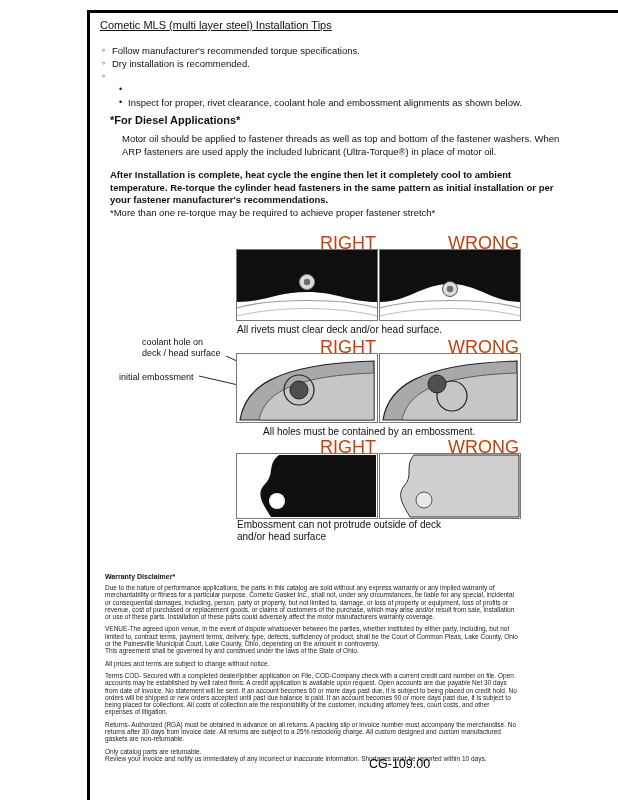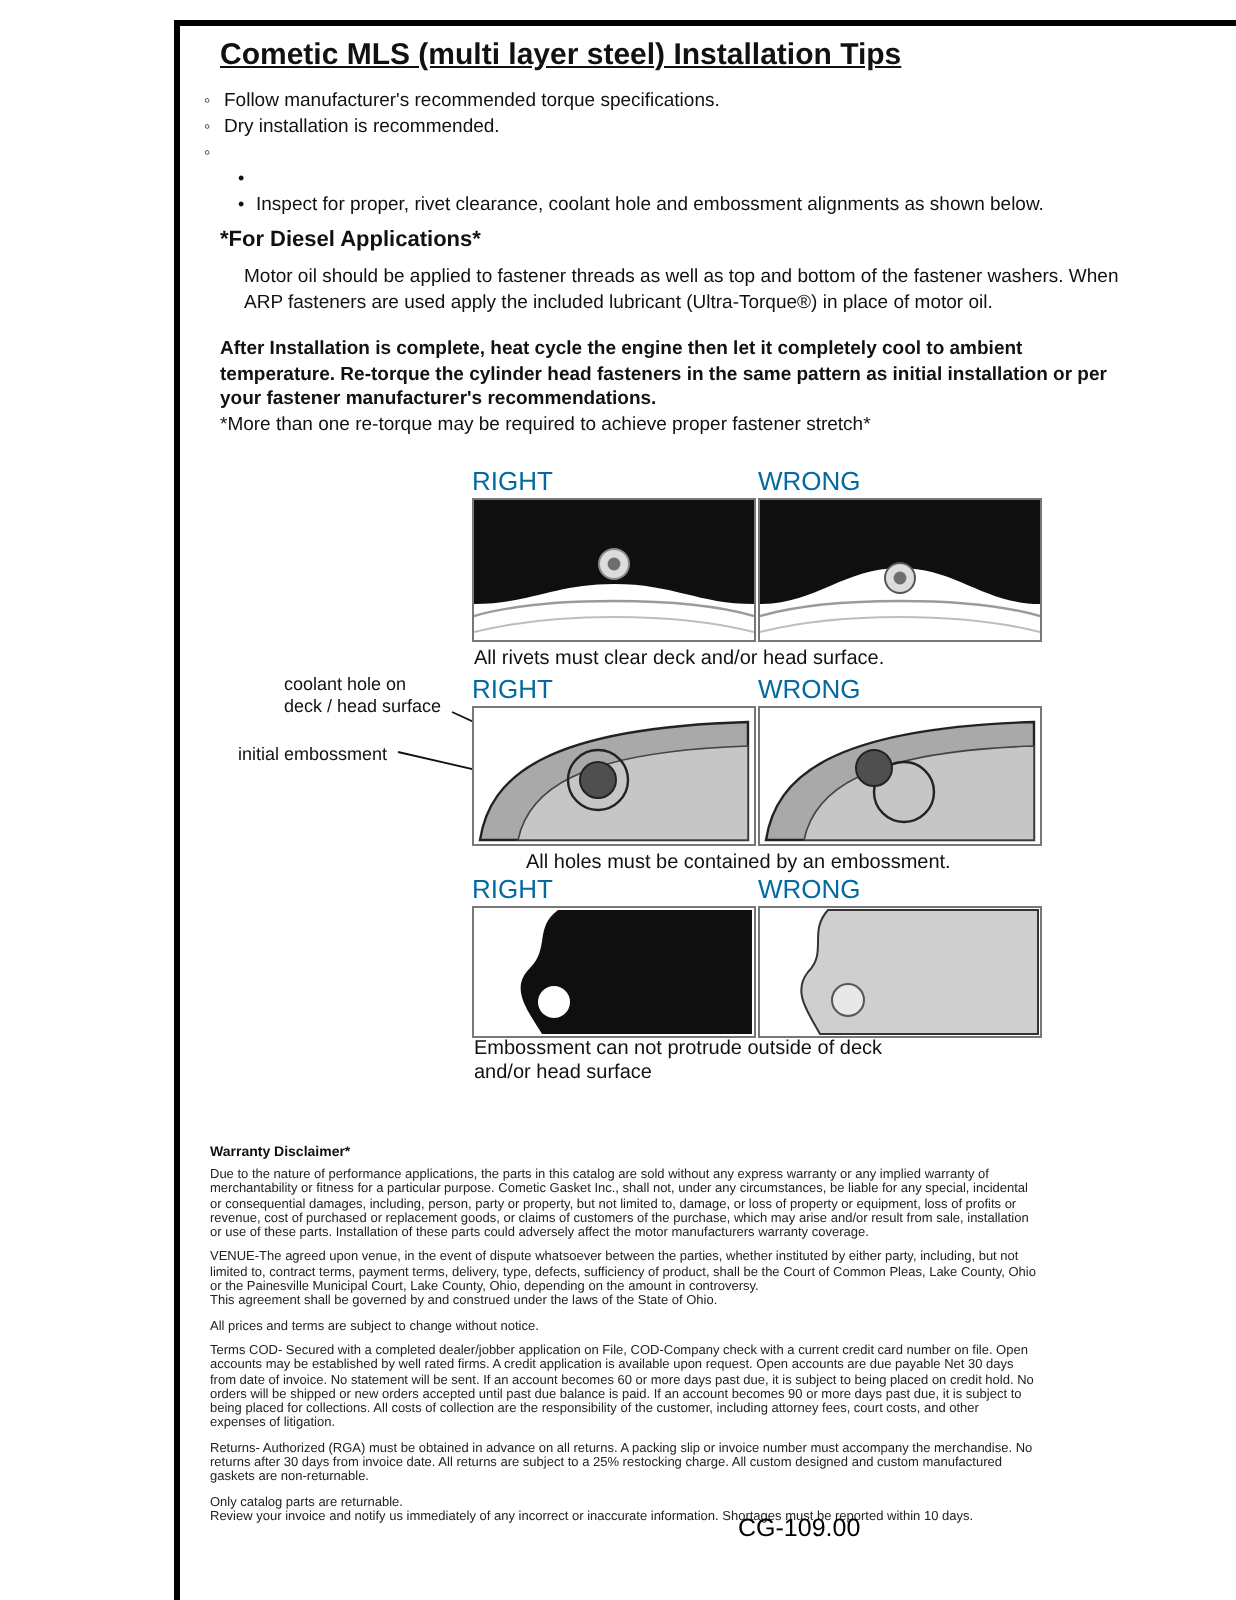--- a/index.html
+++ b/index.html
@@ -4,35 +4,35 @@
 <style>
   html,body{margin:0;padding:0;}
   body{
     width:618px;height:800px;position:relative;overflow:hidden;
     background:#ffffff;color:#111;
     font-family:"Liberation Sans","DejaVu Sans",sans-serif;
   }
   .border-top{position:absolute;left:87px;top:10px;right:0;height:3px;background:#000;}
   .border-left{position:absolute;left:87px;top:10px;width:3px;bottom:0;background:#000;}
 
-  .title{position:absolute;left:110px;top:19px;font-size:15px;font-weight:bold;text-decoration:underline;}
+  .title{position:absolute;left:100px;top:19px;font-size:11px;font-weight:normal;text-decoration:underline;}
 
   .bullets{position:absolute;left:102px;top:44px;}
   .subbullets{position:absolute;left:119px;top:83px;}
   .li{display:flex;align-items:flex-start;line-height:13px;font-size:9.5px;}
   .glyph-o{width:10px;font-size:9px;line-height:13px;}
   .glyph-f{width:9px;font-size:9px;line-height:13px;}
 
   .h2{position:absolute;left:110px;top:114px;font-size:11px;font-weight:bold;}
   .para{position:absolute;left:110px;margin:0;font-size:9.5px;line-height:12.5px;}
   .para-1{top:133px;width:445px;margin-left:12px;}
   .para-2{top:169px;width:452px;font-weight:bold;}
   .para-3{top:207px;width:460px;}
 
-  .dhead{position:absolute;width:140px;text-align:left;font-size:13px;color:#0369a1;}
+  .dhead{position:absolute;width:140px;text-align:right;font-size:18px;color:#c2410c;}
   .panel{position:absolute;width:140px;background:#fff;border:1px solid #777;}
   .panel svg{display:block;}
   .cap{position:absolute;font-size:10px;line-height:12px;color:#111;}
 
   .ann{position:absolute;font-size:9px;line-height:11px;color:#111;}
   .connectors{position:absolute;left:198px;top:350px;pointer-events:none;}
 
   .warranty{position:absolute;left:105px;top:573px;width:413px;}
   .whead{font-size:7px;font-weight:bold;margin:0 0 4px 0;}
   .wtext{font-size:6.5px;line-height:7.3px;margin:0 0 5px 0;color:#222;}

